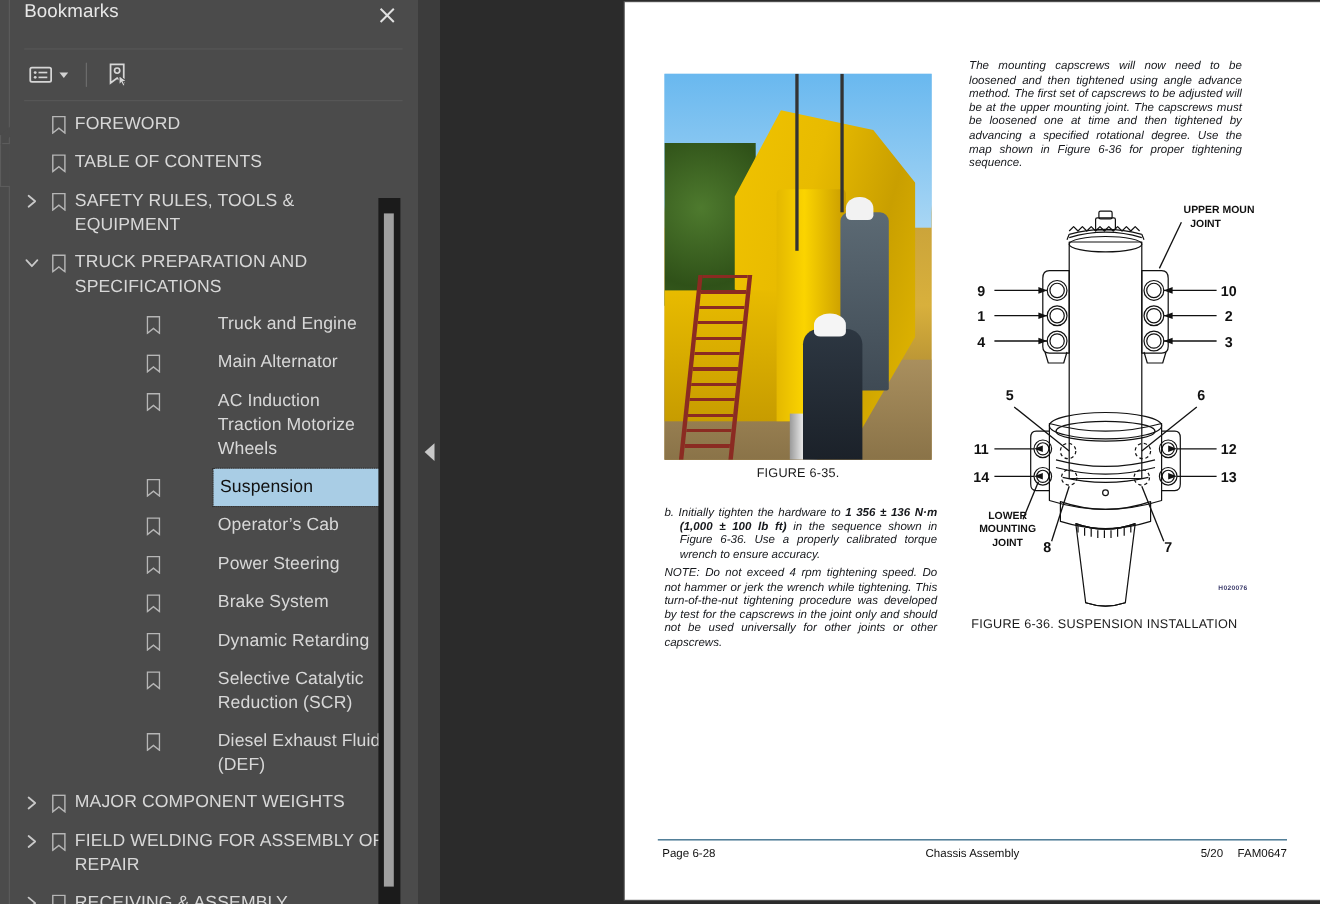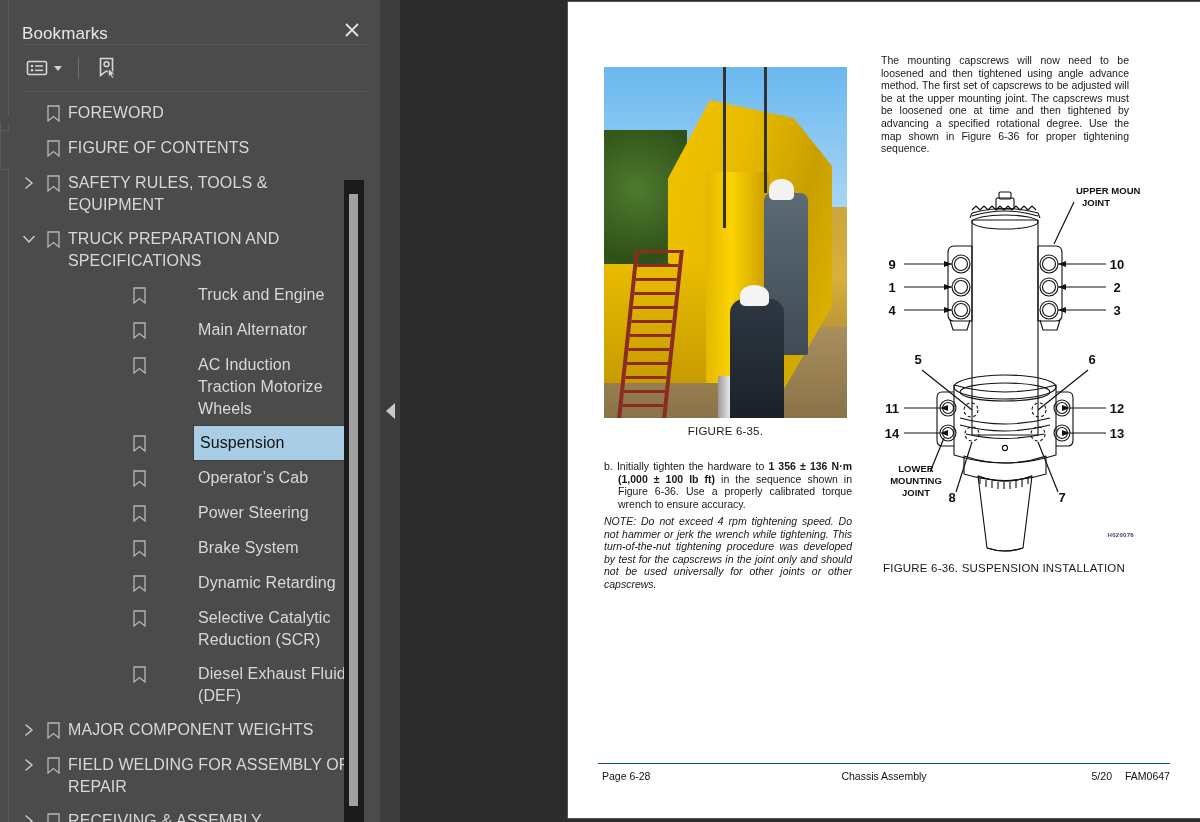--- a/index.html
+++ b/index.html
@@ -33,21 +33,21 @@
   }
   .panel-edge-notch::before {
     content:""; position:absolute; left:-1px; top:-8px;
     width:9px; height:9px; background:#4b4b4b;
     border-left:1px solid #5c5c5c;
     transform: skewY(-40deg); transform-origin: left bottom;
   }
 
   #panel-header {
     height: 44px; flex: 0 0 44px;
-    display: flex; align-items: flex-end;
+    display: flex; align-items: flex-start;
     padding: 0 14px 0 22px;
     position: relative;
   }
   #panel-title {
     font-size: 17px; color: #e8e8e8; letter-spacing: .1px;
     flex: 1;
   }
   #close-bookmarks {
     width: 28px; height: 28px; display: flex; align-items: center; justify-content: center;
     cursor: pointer;
@@ -199,20 +199,21 @@
     font-family: "Liberation Sans", sans-serif;
     font-size: 11.5px; color: #1a1a1a; letter-spacing: .2px;
   }
   #cap-635 { left: 36px; top: 423px; width: 243px; }
 
   .col-text {
     position: absolute;
     font-family: "Liberation Sans", sans-serif;
     font-size: 10.5px; line-height: 12.6px; color: #16181c;
     text-align: justify;
+    font-style: italic;
   }
   #para-b { left: 36px; top: 458px; width: 248px; }
   #para-b .ind { display: block; padding-left: 14px; text-indent: -14px; }
   #para-note { left: 36px; top: 513px; width: 248px; font-style: italic; }
 
   #para-top-right { left: 313px; top: 52px; width: 248px; }
 
   
   #tech-fig {
     position: absolute; left: 300px; top: 178px; width: 272px; height: 382px;
@@ -289,21 +290,21 @@
             </div>
             <div class="bm-label">FOREWORD</div>
           </div>
           <div class="bm-row lvl0">
             <div class="twisty"></div>
             <div class="bm-icon">
               <svg width="13" height="17" viewBox="0 0 13 17">
                 <path d="M1 1 h11 v15 l-5.5 -4.4 l-5.5 4.4 z" fill="none" stroke="#b6b6b6" stroke-width="1.3"></path>
               </svg>
             </div>
-            <div class="bm-label">FIGURE OF CONTENTS</div>
+            <div class="bm-label">TABLE OF CONTENTS</div>
           </div>
           <div class="bm-row lvl0">
             <div class="twisty">
               <svg width="12" height="14" viewBox="0 0 12 14">
                 <path d="M3 2 L9 7 L3 12" fill="none" stroke="#c9c9c9" stroke-width="1.6" stroke-linecap="round" stroke-linejoin="round"></path>
               </svg>
             </div>
             <div class="bm-icon">
               <svg width="13" height="17" viewBox="0 0 13 17">
                 <path d="M1 1 h11 v15 l-5.5 -4.4 l-5.5 4.4 z" fill="none" stroke="#b6b6b6" stroke-width="1.3"></path>

